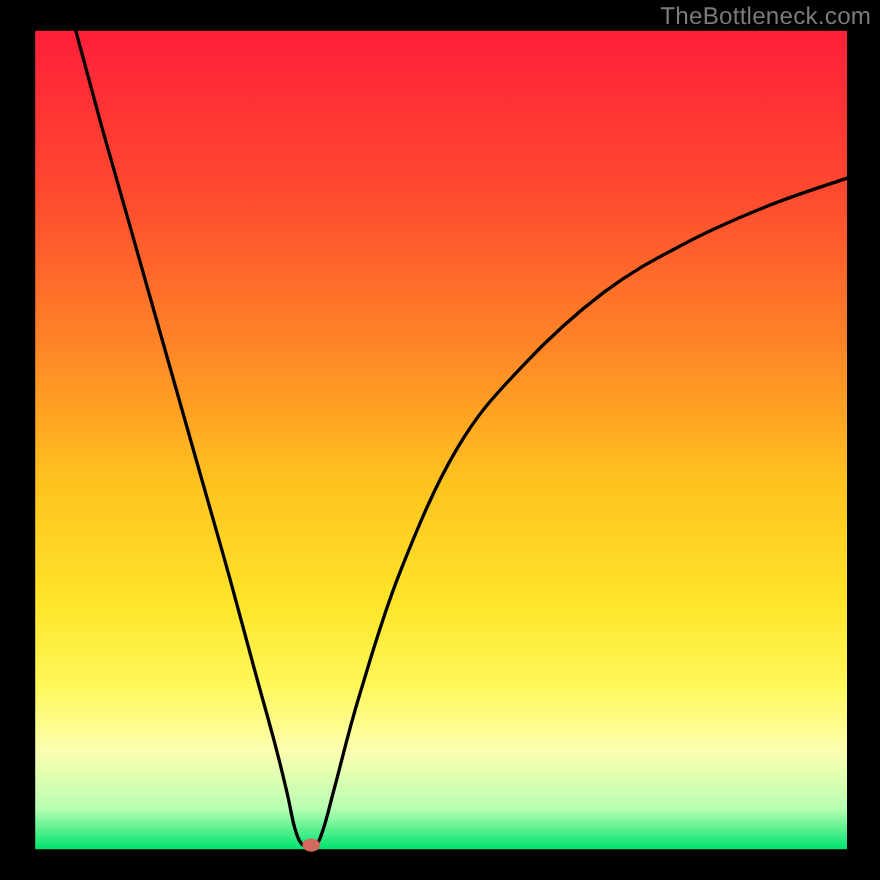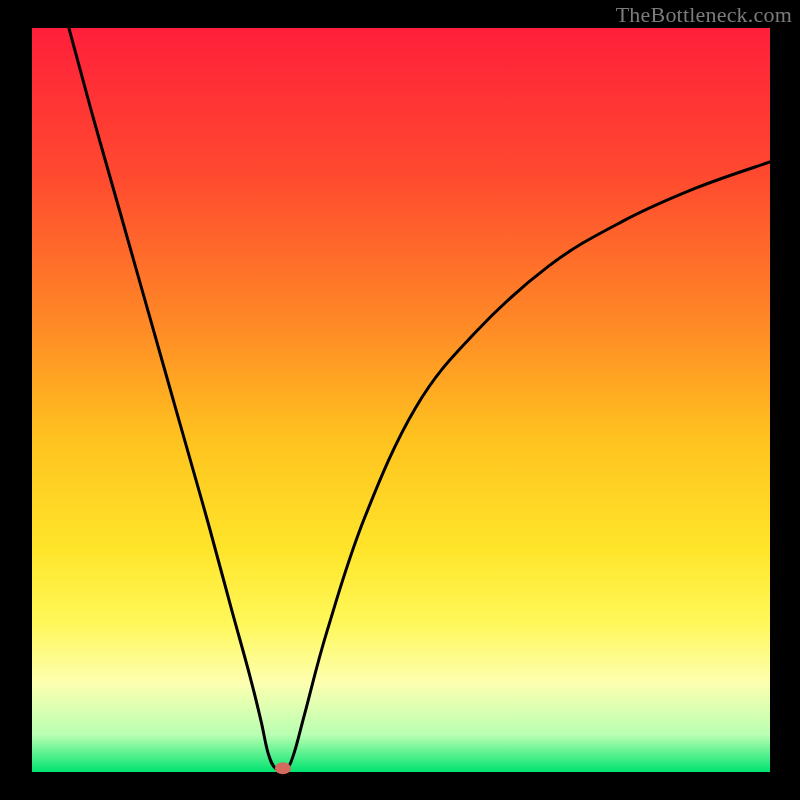--- a/index.html
+++ b/index.html
@@ -9,21 +9,20 @@
     height: 800px;
     background: #000;
     font-family: Arial, Helvetica, sans-serif;
     overflow: hidden;
   }
   .frame {
     position: relative;
     width: 800px;
     height: 800px;
     background: #000;
-    font-family: Liberation Serif, serif;
   }
   .watermark {
     position: absolute;
     top: 2px;
     right: 8px;
     color: #7b7b7b;
     font-size: 22px;
     font-weight: 500;
     letter-spacing: 0.2px;
     user-select: none;

